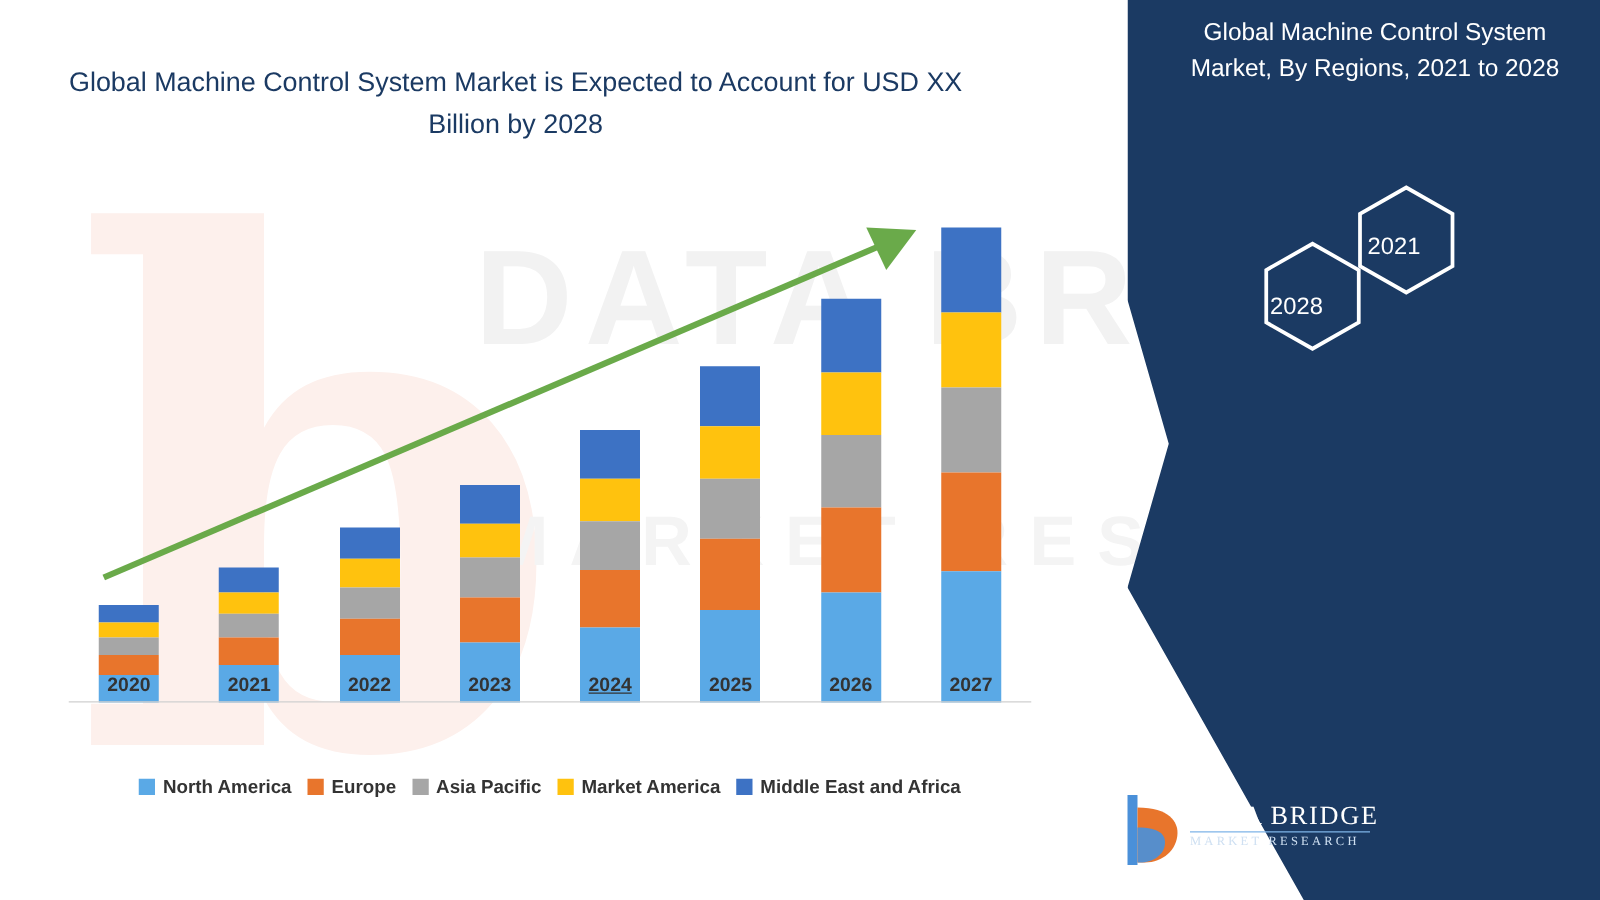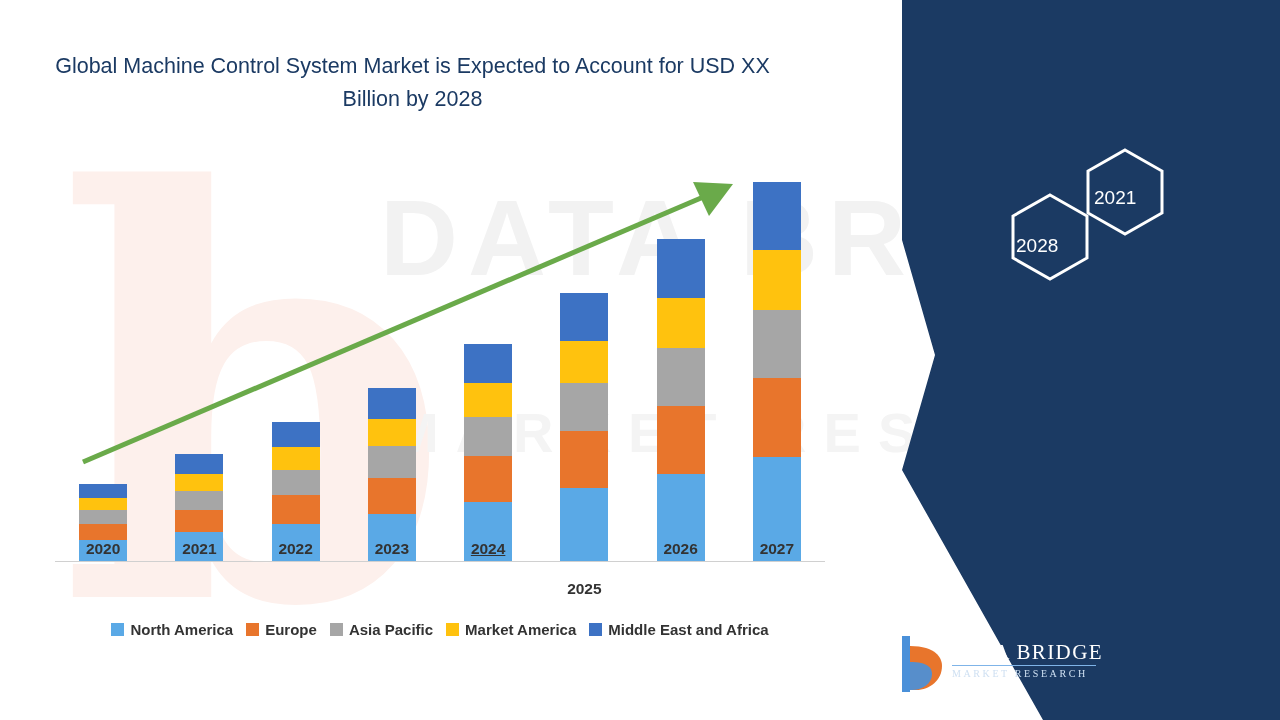--- a/index.html
+++ b/index.html
@@ -238,21 +238,21 @@
     <line x1="28" y1="312" x2="660" y2="42" stroke="#6aaa4a" stroke-width="5"></line>
     <polygon points="678,34 638,32 654,66" fill="#6aaa4a"></polygon>
   </svg>
 
   <div class="x-labels" id="xlabels">
       <div class="x-label" style="left: 3.125px;">2020</div>
       <div class="x-label" style="left: 99.375px;">2021</div>
       <div class="x-label" style="left: 195.625px;">2022</div>
       <div class="x-label" style="left: 291.875px;">2023</div>
       <div class="x-label" style="left: 388.125px; text-decoration: underline;">2024</div>
-      <div class="x-label" style="left: 484.375px; margin-top: 40px;">2025</div>
+      <div class="x-label" style="left: 484.375px;">2025</div>
       <div class="x-label" style="left: 580.625px;">2026</div>
       <div class="x-label" style="left: 676.875px;">2027</div>
     </div>
 
   <div class="legend" id="legend">
       <div class="legend-item">
         <span class="legend-swatch" style="background: rgb(90, 169, 230);"></span>
         <span class="legend-label">North America</span>
       </div>
       <div class="legend-item">
@@ -267,20 +267,21 @@
         <span class="legend-swatch" style="background: rgb(255, 194, 14);"></span>
         <span class="legend-label">Market America</span>
       </div>
       <div class="legend-item">
         <span class="legend-swatch" style="background: rgb(61, 114, 196);"></span>
         <span class="legend-label">Middle East and Africa</span>
       </div>
     </div>
 
   <div class="right-panel"></div>
+  <div class="rp-title">Global Machine Control System Market, By Regions, 2021 to 2028</div>
 
   <div class="hexes">
     <svg width="240" height="145" viewBox="0 0 240 145">
       <polygon points="145,5 182,26 182,68 145,89 108,68 108,26" fill="none" stroke="#ffffff" stroke-width="3"></polygon>
       <polygon points="70,50 107,71 107,113 70,134 33,113 33,71" fill="none" stroke="#ffffff" stroke-width="3"></polygon>
     </svg>
     <div class="hex-label hex-2021-label">2021</div>
     <div class="hex-label hex-2028-label">2028</div>
   </div>
 

